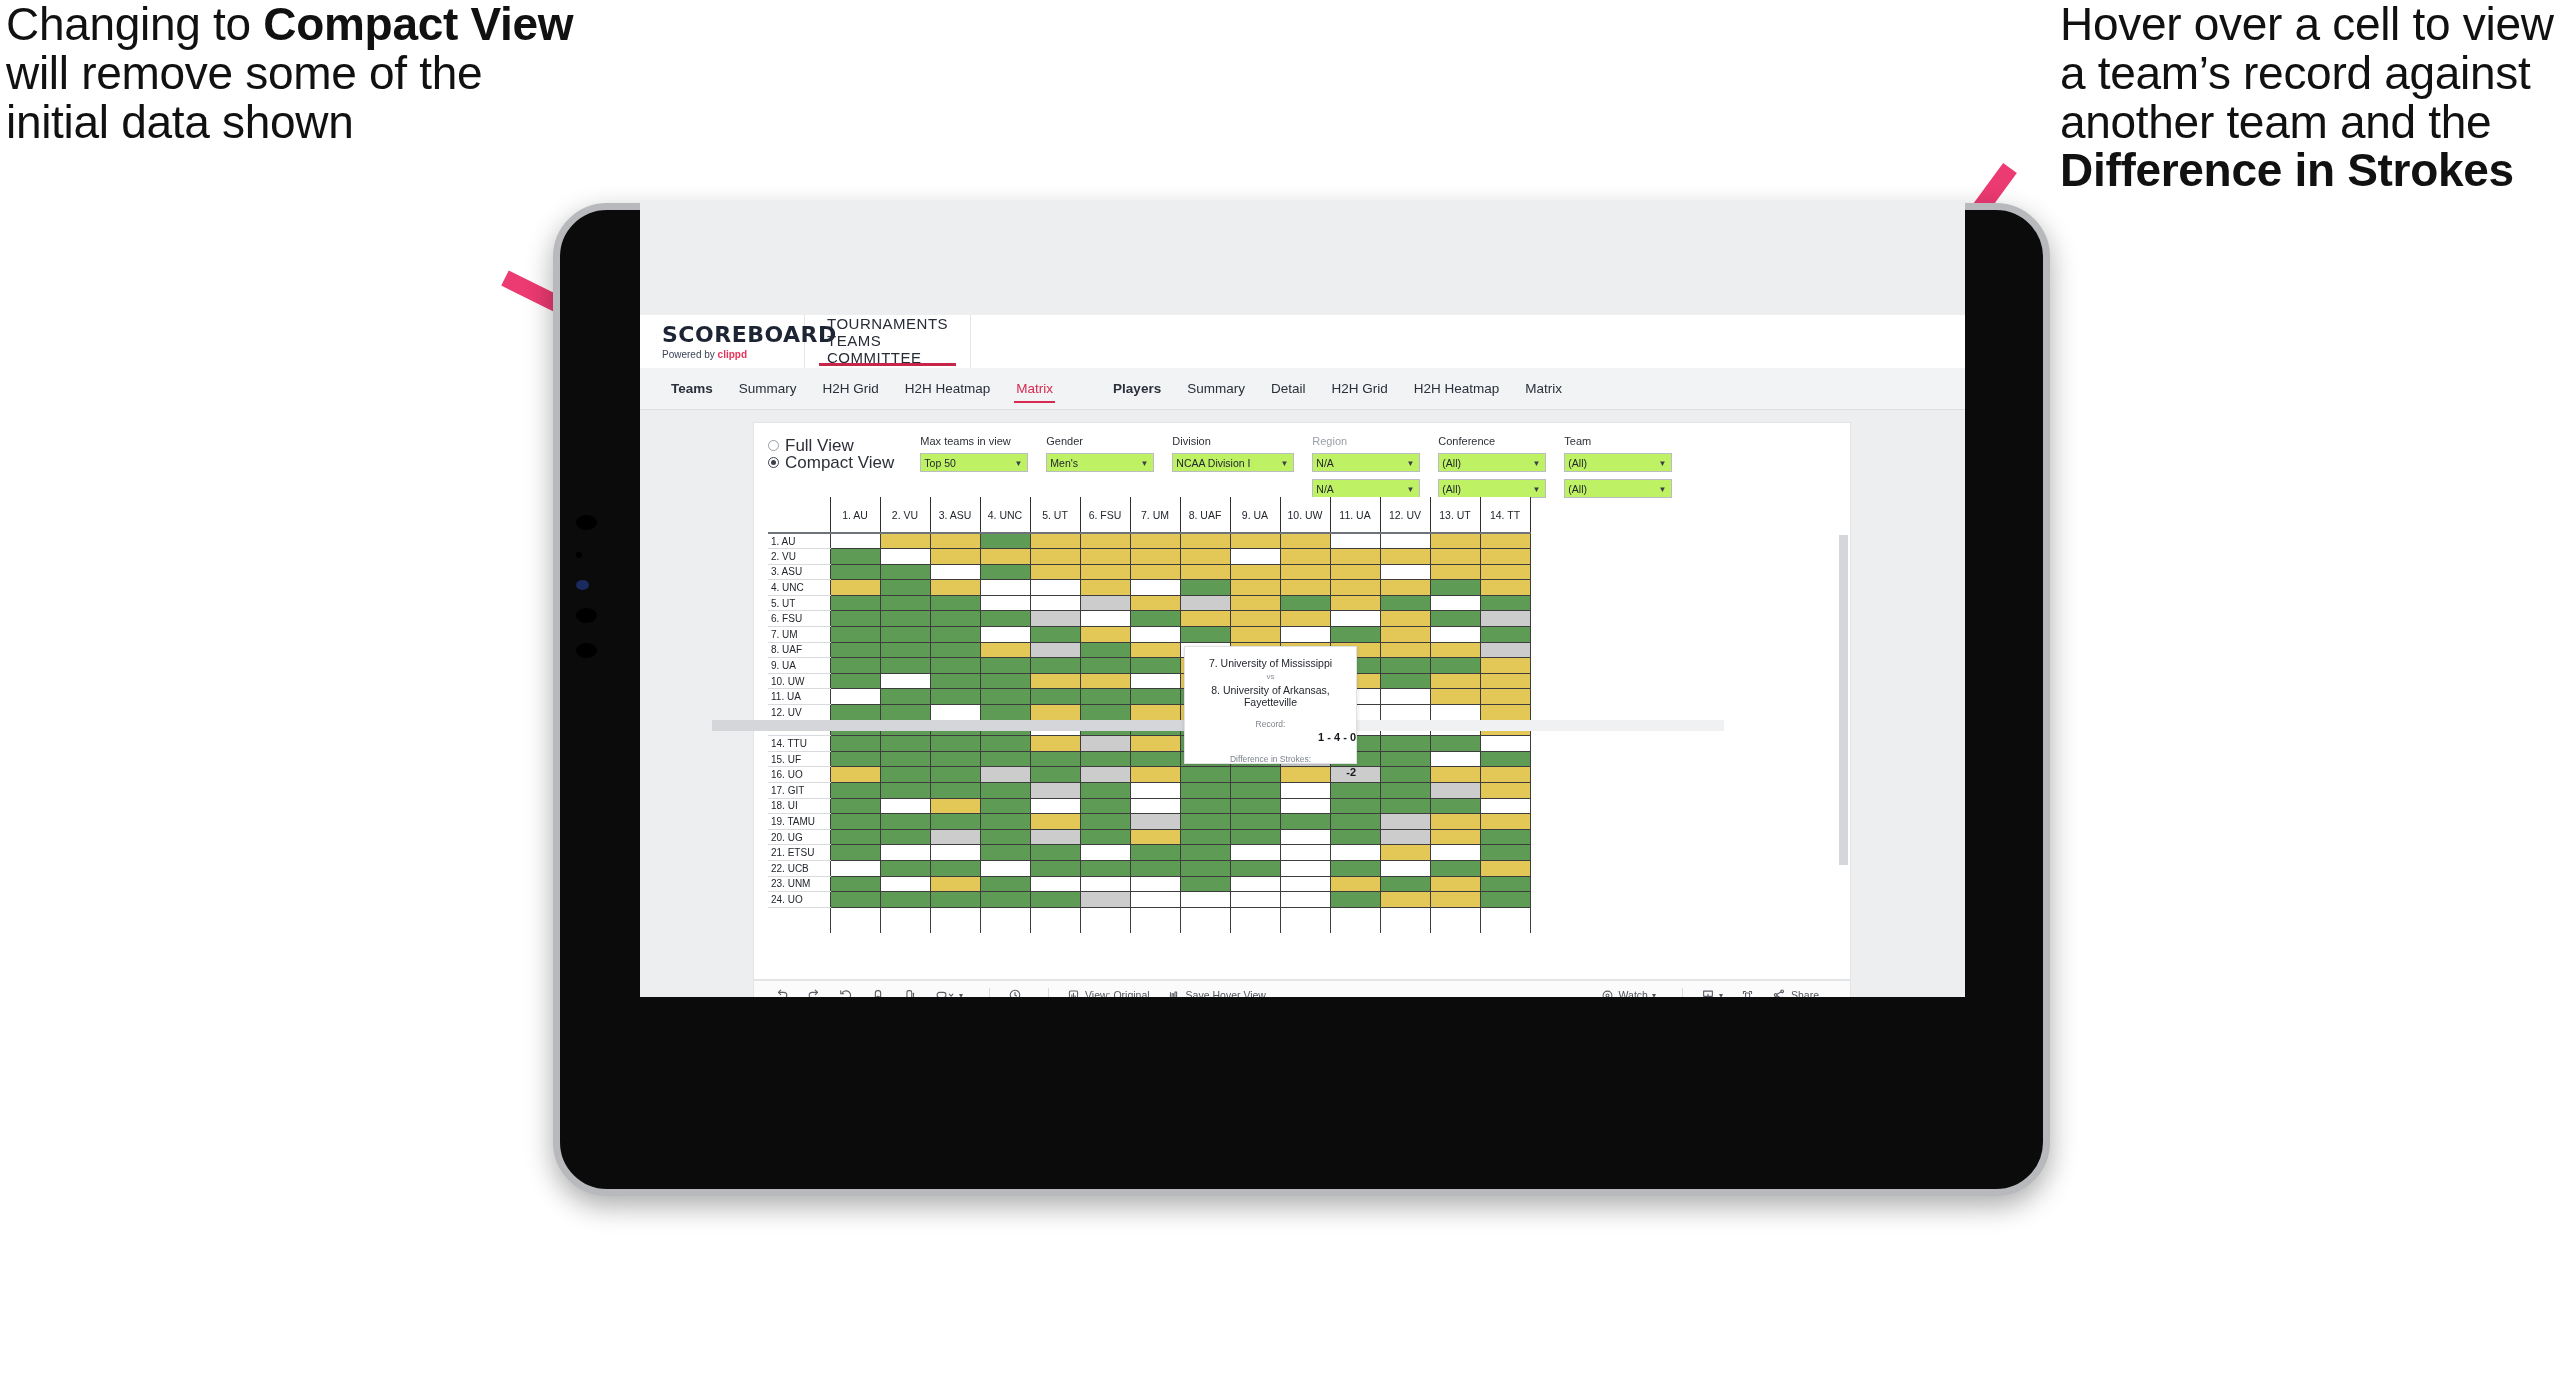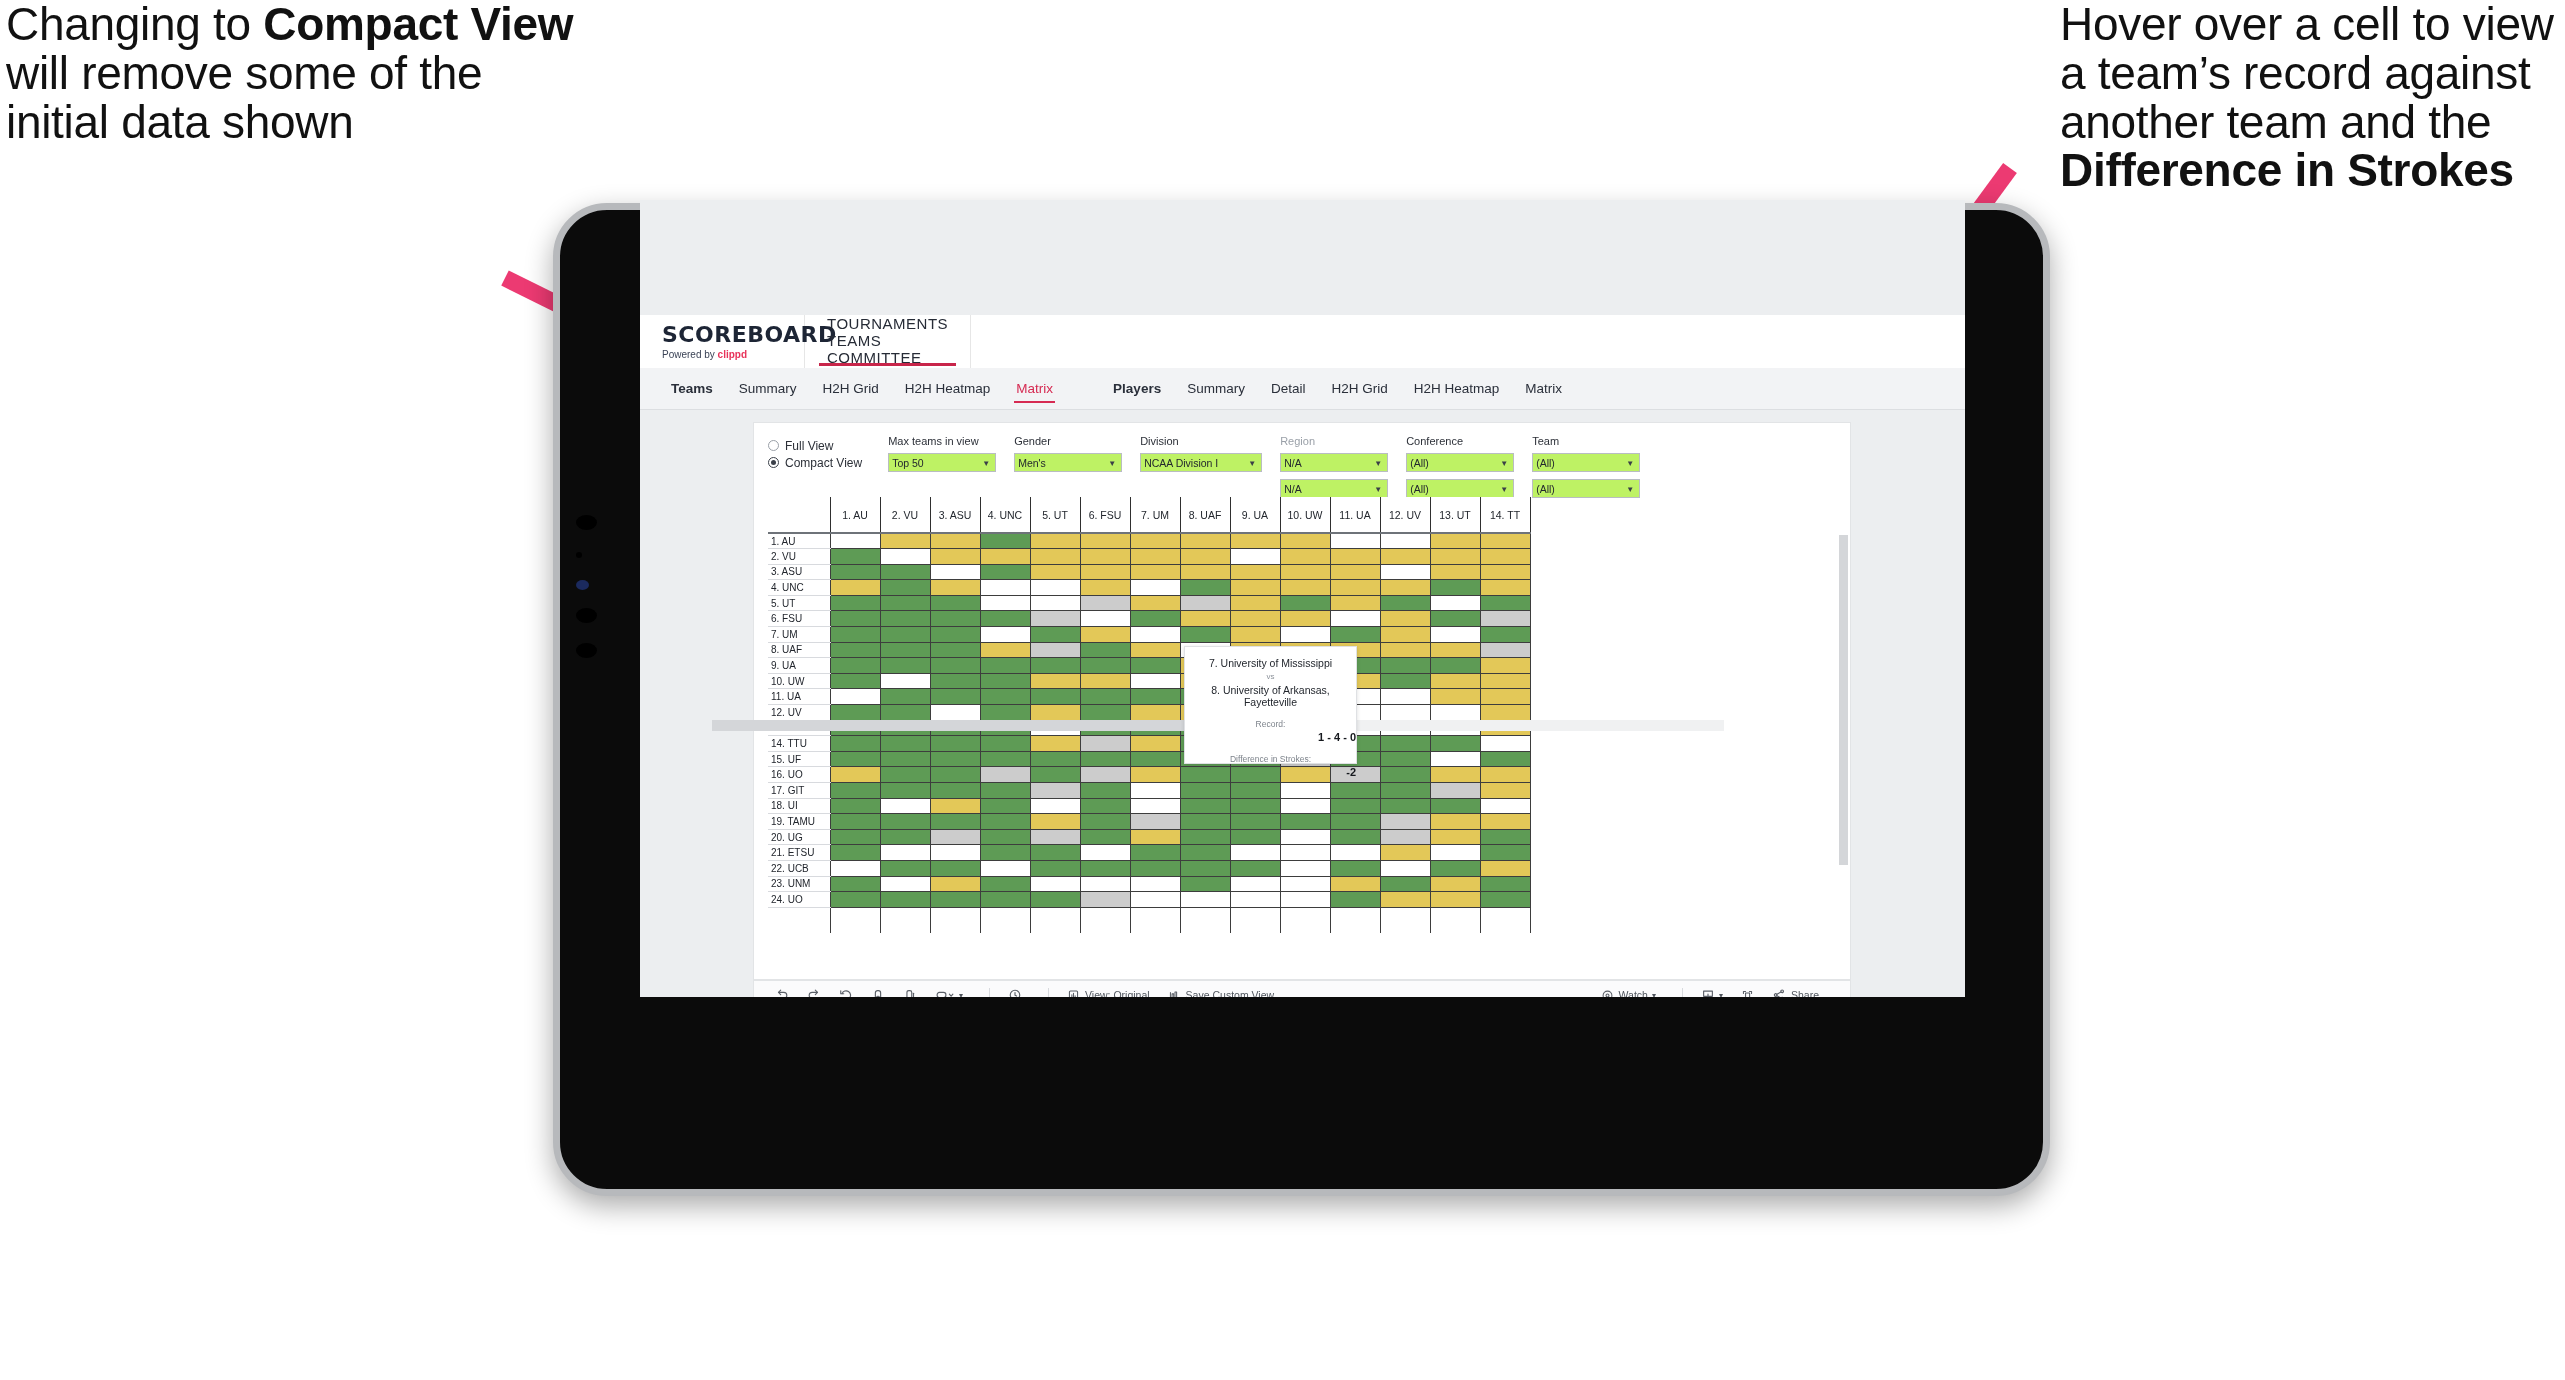--- a/index.html
+++ b/index.html
@@ -122,21 +122,21 @@
     border: 1px solid #b9bdc2; font-size: 10.5px; color: #23272e;
     display: flex; align-items: center; padding-left: 3px;
     position: relative; cursor: pointer; margin-bottom: 7px;
   }
   .fsel.wide { width: 122px; }
   .fsel .car {
     position: absolute; right: 5px; top: 50%;
     transform: translateY(-50%); font-size: 8px; color: #3a3f47;
   }
   .radios { margin-right: 26px; padding-top: 2px; }
-  .radio { display: flex; align-items: center; height: 17px; font-size: 12px; color: #2c3038; cursor:pointer; }
+  .radio { display: flex; align-items: center; height: 17px; font-size: 17px; color: #2c3038; cursor:pointer; }
   .rdot {
     width: 11px; height: 11px; border: 1px solid #9aa0a8; border-radius: 50%;
     margin-right: 6px; background: #fff; position: relative; flex: none;
   }
   .radio.on .rdot { border-color:#3b4049; }
   .radio.on .rdot::after {
     content:""; position:absolute; left:2px; top:2px;
     width:5px; height:5px; border-radius:50%; background:#3b4049;
   }
 
@@ -876,21 +876,21 @@
               <span>View: Original</span>
             </div>
             <div class="tb">
               <span>
                 <svg width="13" height="13" viewBox="0 0 16 16">
                   <path d="M3 12.6V4.2M3 12.6h10" stroke="#5b6068" fill="none" stroke-width="1.3" stroke-linecap="round" stroke-linejoin="round"></path>
                   <rect x="5" y="6" width="2" height="5" stroke="#5b6068" fill="none" stroke-width="1.3" stroke-linecap="round" stroke-linejoin="round"></rect>
                   <rect x="8.6" y="3.6" width="2" height="7.4" stroke="#5b6068" fill="none" stroke-width="1.3" stroke-linecap="round" stroke-linejoin="round"></rect>
                 </svg>
               </span>
-              <span>Save Custom View</span>
+              <span>Save Hover View</span>
             </div>
           </div>
         <div class="tspacer"></div>
         <div id="tb-right" style="display:flex;align-items:center;padding-right:18px">
             <div class="tb">
               <span>
                 <svg width="13" height="13" viewBox="0 0 16 16">
                   <circle cx="8" cy="8" r="5.4" stroke="#5b6068" fill="none" stroke-width="1.3" stroke-linecap="round" stroke-linejoin="round"></circle>
                   <circle cx="8" cy="8" r="1.8" stroke="#5b6068" fill="none" stroke-width="1.3" stroke-linecap="round" stroke-linejoin="round"></circle>
                 </svg>

